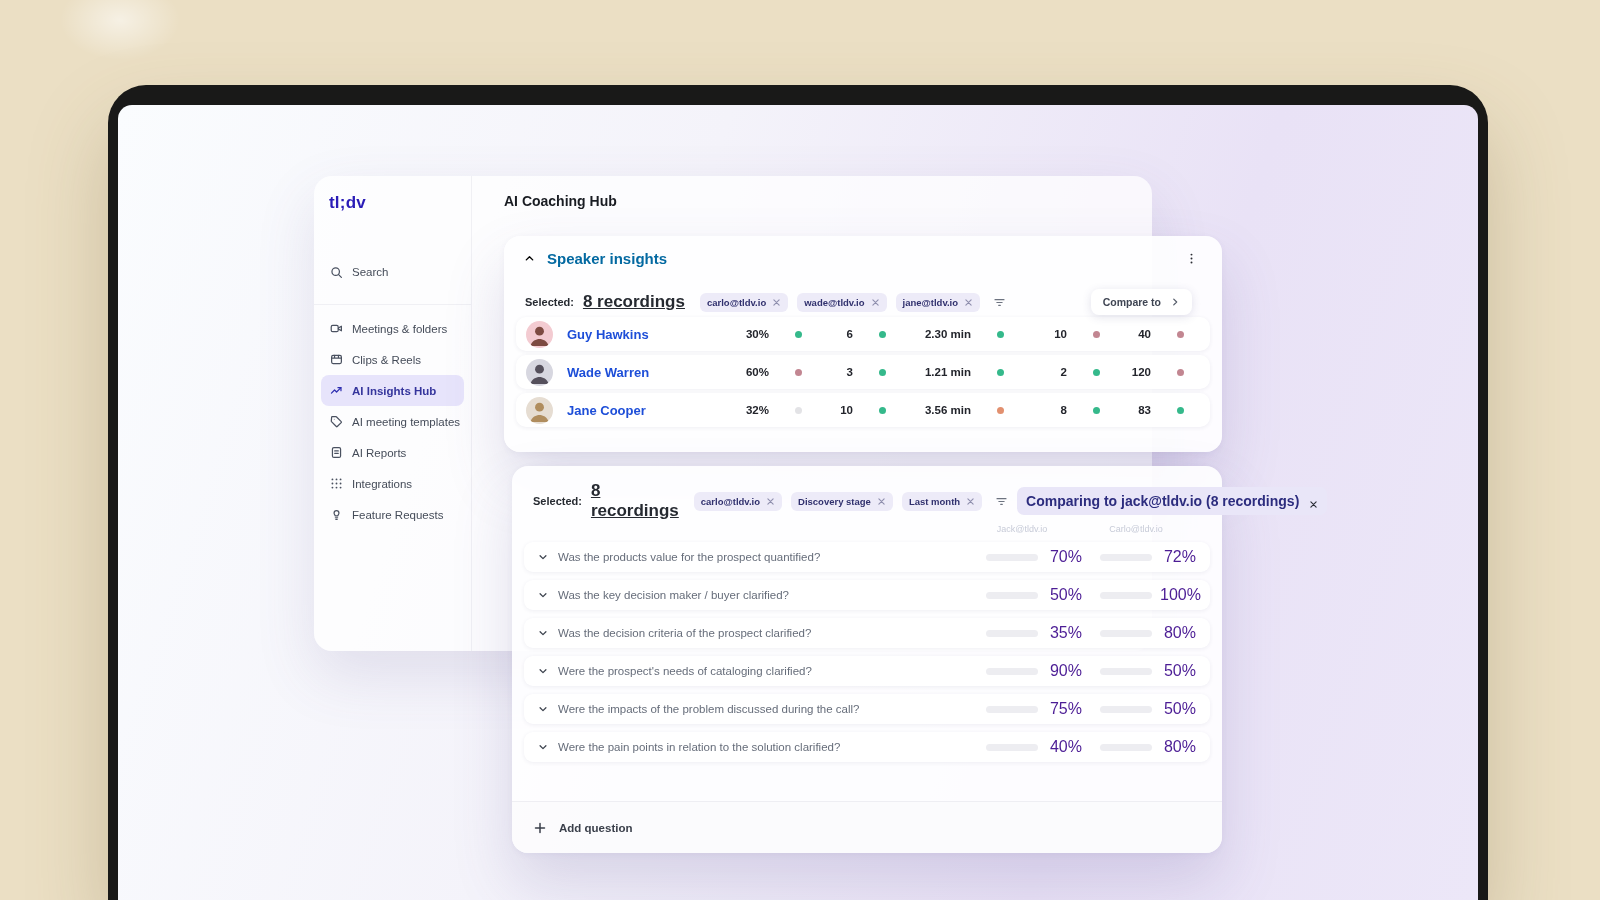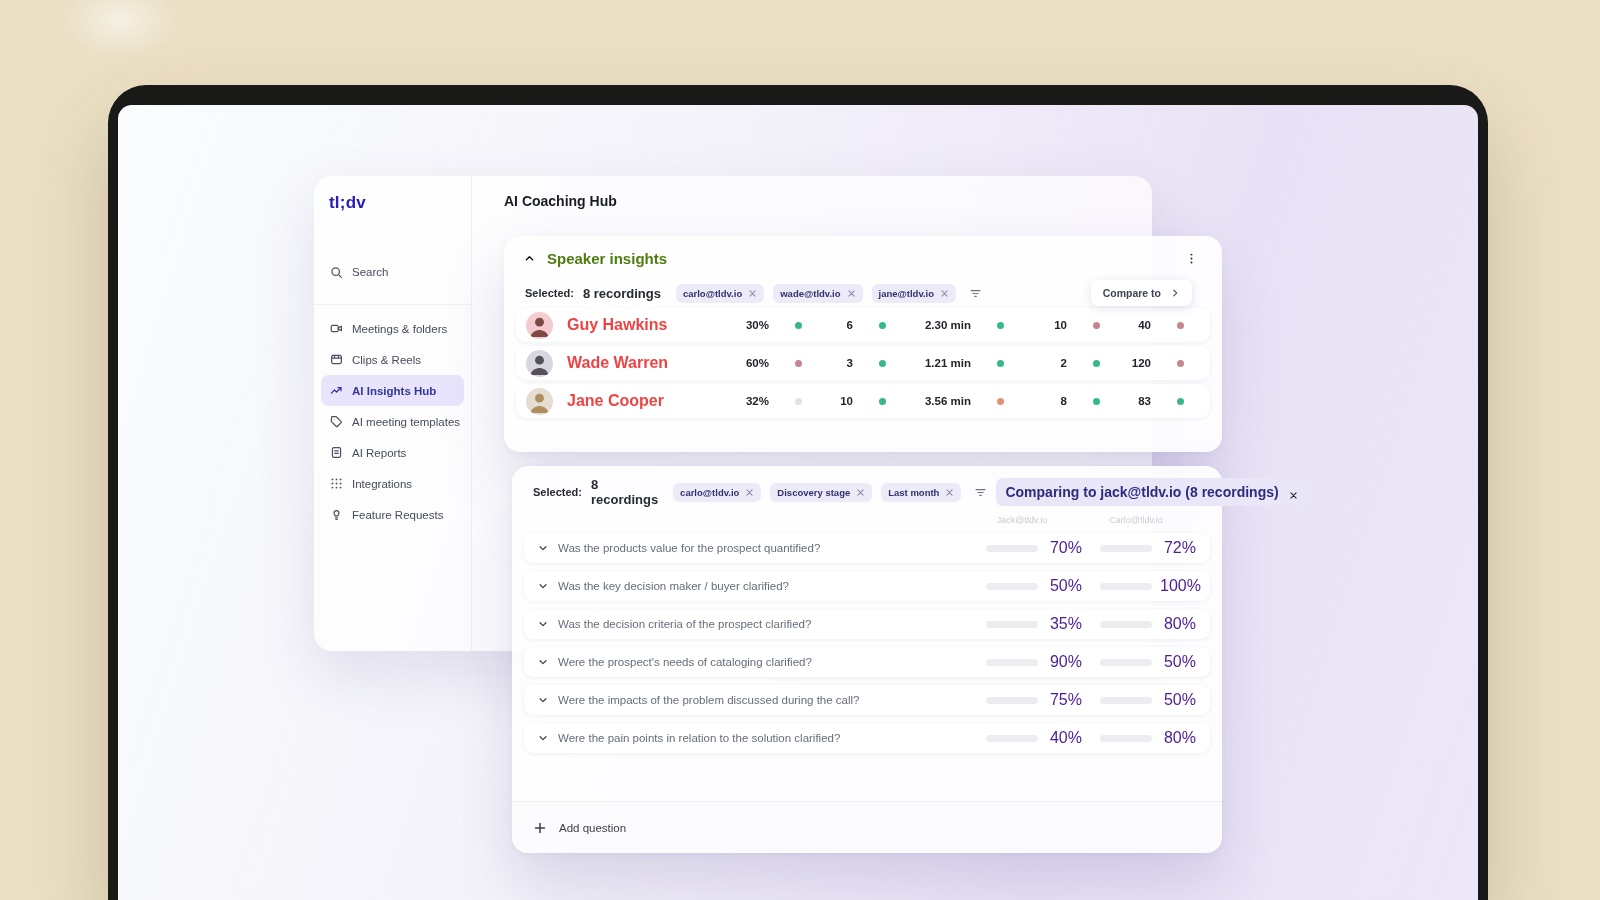--- a/index.html
+++ b/index.html
@@ -34,46 +34,46 @@
 
   .page-title{position:absolute;left:190px;top:17px;font-size:14px;font-weight:600;color:#191c22;}
 
   
   .panel{position:absolute;background:rgba(254,254,255,.93);border-radius:16px;
     box-shadow:0 30px 60px rgba(95,85,150,.18),0 2px 6px rgba(90,80,140,.06);box-sizing:border-box;}
   .panel-top{left:386px;top:131px;width:718px;height:216px;}
   .panel-bottom{left:394px;top:361px;width:710px;height:387px;}
 
   .panel-head{display:flex;align-items:center;gap:12px;padding:14px 24px 0 20px;}
-  .panel-title{font-size:15px;font-weight:600;color:#4d7c0f;}
+  .panel-title{font-size:15px;font-weight:600;color:#0369a1;}
   .panel-title-muted{font-size:15px;font-weight:600;color:#a9aeb8;}
   .title-sep{font-size:14px;color:#d5d8de;font-weight:400;}
   .kebab{margin-left:auto;color:#2a2d33;cursor:pointer;display:flex;}
 
-  .selected-row{display:flex;align-items:center;gap:9px;margin-top:15px;padding:0 30px 0 21px;height:22px;}
+  .selected-row{display:flex;align-items:center;gap:9px;margin-top:24px;padding:0 30px 0 21px;height:22px;}
   .selected-label{font-size:11px;font-weight:700;color:#262a31;}
-  .selected-count{font-size:13px;font-weight:700;color:#262a31;margin-right:6px;cursor:pointer;}
+  .selected-count{font-size:17px;font-weight:700;color:#262a31;text-decoration:underline;margin-right:6px;cursor:pointer;}
   .chip{display:inline-flex;align-items:center;gap:6px;background:#edebf8;border-radius:6px;
     padding:4px 7px;font-size:9.5px;font-weight:700;color:#31316e;cursor:pointer;white-space:nowrap;}
   .chip .x{color:#8f8fae;font-size:9px;font-weight:400;display:flex;}
   .filter-icon{color:#6d7380;margin-left:4px;cursor:pointer;display:flex;}
   .compare-btn{margin-left:auto;display:flex;align-items:center;gap:9px;background:#fff;border-radius:8px;
     padding:7px 12px;font-size:10.5px;font-weight:600;color:#3f4553;cursor:pointer;
     box-shadow:0 2px 10px rgba(60,60,110,.14);}
   .compare-btn .icon{color:#565d6a;}
 
   
   .sp-grid{display:grid;grid-template-columns:minmax(0,1fr) 92px 84px 118px 96px 84px;align-items:center;}
   .sp-headers{margin:9px 12px 0;padding:0 10px;}
   .sp-col{font-size:8.5px;color:#c7cbd8;text-align:right;padding-right:33px;white-space:nowrap;overflow:visible;}
   .speaker-row{height:34px;background:#fff;border-radius:10px;margin:4px 12px 0;padding:0 10px;
     box-shadow:0 1px 4px rgba(40,40,90,.07);cursor:default;}
   .sp-name-cell{display:flex;align-items:center;gap:14px;min-width:0;}
   .avatar{width:27px;height:27px;border-radius:50%;overflow:hidden;flex:0 0 auto;}
-  .sp-name{font-size:16px;font-weight:600;color:#ef4444;white-space:nowrap;}
+  .sp-name{font-size:13px;font-weight:600;color:#1d4ed8;white-space:nowrap;}
   .metric{display:flex;align-items:center;justify-content:flex-end;gap:26px;padding-right:16px;}
   .metric .val{font-size:11.5px;font-weight:600;color:#23252c;white-space:nowrap;}
   .dot{width:7px;height:7px;border-radius:50%;flex:0 0 auto;}
 
   
   .pb-cols{display:flex;justify-content:flex-end;margin-top:12px;padding-right:38px;gap:18px;}
   .pb-col{width:96px;text-align:center;font-size:9px;color:#c7cbd8;white-space:nowrap;}
   .q-list{margin-top:4px;}
   .q-row{height:30px;display:flex;align-items:center;background:#fff;border-radius:9px;margin:8px 12px 0;
     padding:0 14px;box-shadow:0 1px 4px rgba(40,40,90,.07);}
@@ -83,21 +83,21 @@
   .bar-group{width:96px;display:flex;align-items:center;gap:8px;}
   .track{width:52px;height:7px;border-radius:4px;background:#ededf1;overflow:hidden;flex:0 0 auto;}
   .fill{height:100%;border-radius:4px;}
   .pct{width:36px;text-align:right;font-size:16px;font-weight:400;color:#4c1d95;}
   .comparing-chip{margin-left:auto;display:flex;align-items:flex-end;background:#e9e6f8;border-radius:7px;
     padding:6px 9px;font-size:14px;font-weight:700;color:#2c2c7e;white-space:nowrap;cursor:default;}
   .comparing-x{margin-left:10px;color:#2b2e38;cursor:pointer;display:flex;}
   .panel-footer{position:absolute;left:0;right:0;bottom:0;height:52px;display:flex;align-items:center;gap:13px;
     padding:0 22px;border-top:1px solid rgba(40,40,80,.06);background:rgba(250,250,252,.55);
     border-radius:0 0 16px 16px;box-sizing:border-box;cursor:pointer;}
-  .add-label{font-size:11.5px;font-weight:400;color:#3a3f4a;}
+  .add-label{font-size:11.5px;font-weight:700;color:#3a3f4a;}
   .plus-icon{color:#3a3f4a;display:flex;}
 </style>
 </head>
 <body>
 
 <div class="stage">
   <div class="laptop">
     <div class="screen">
 
       <div class="app-card">

